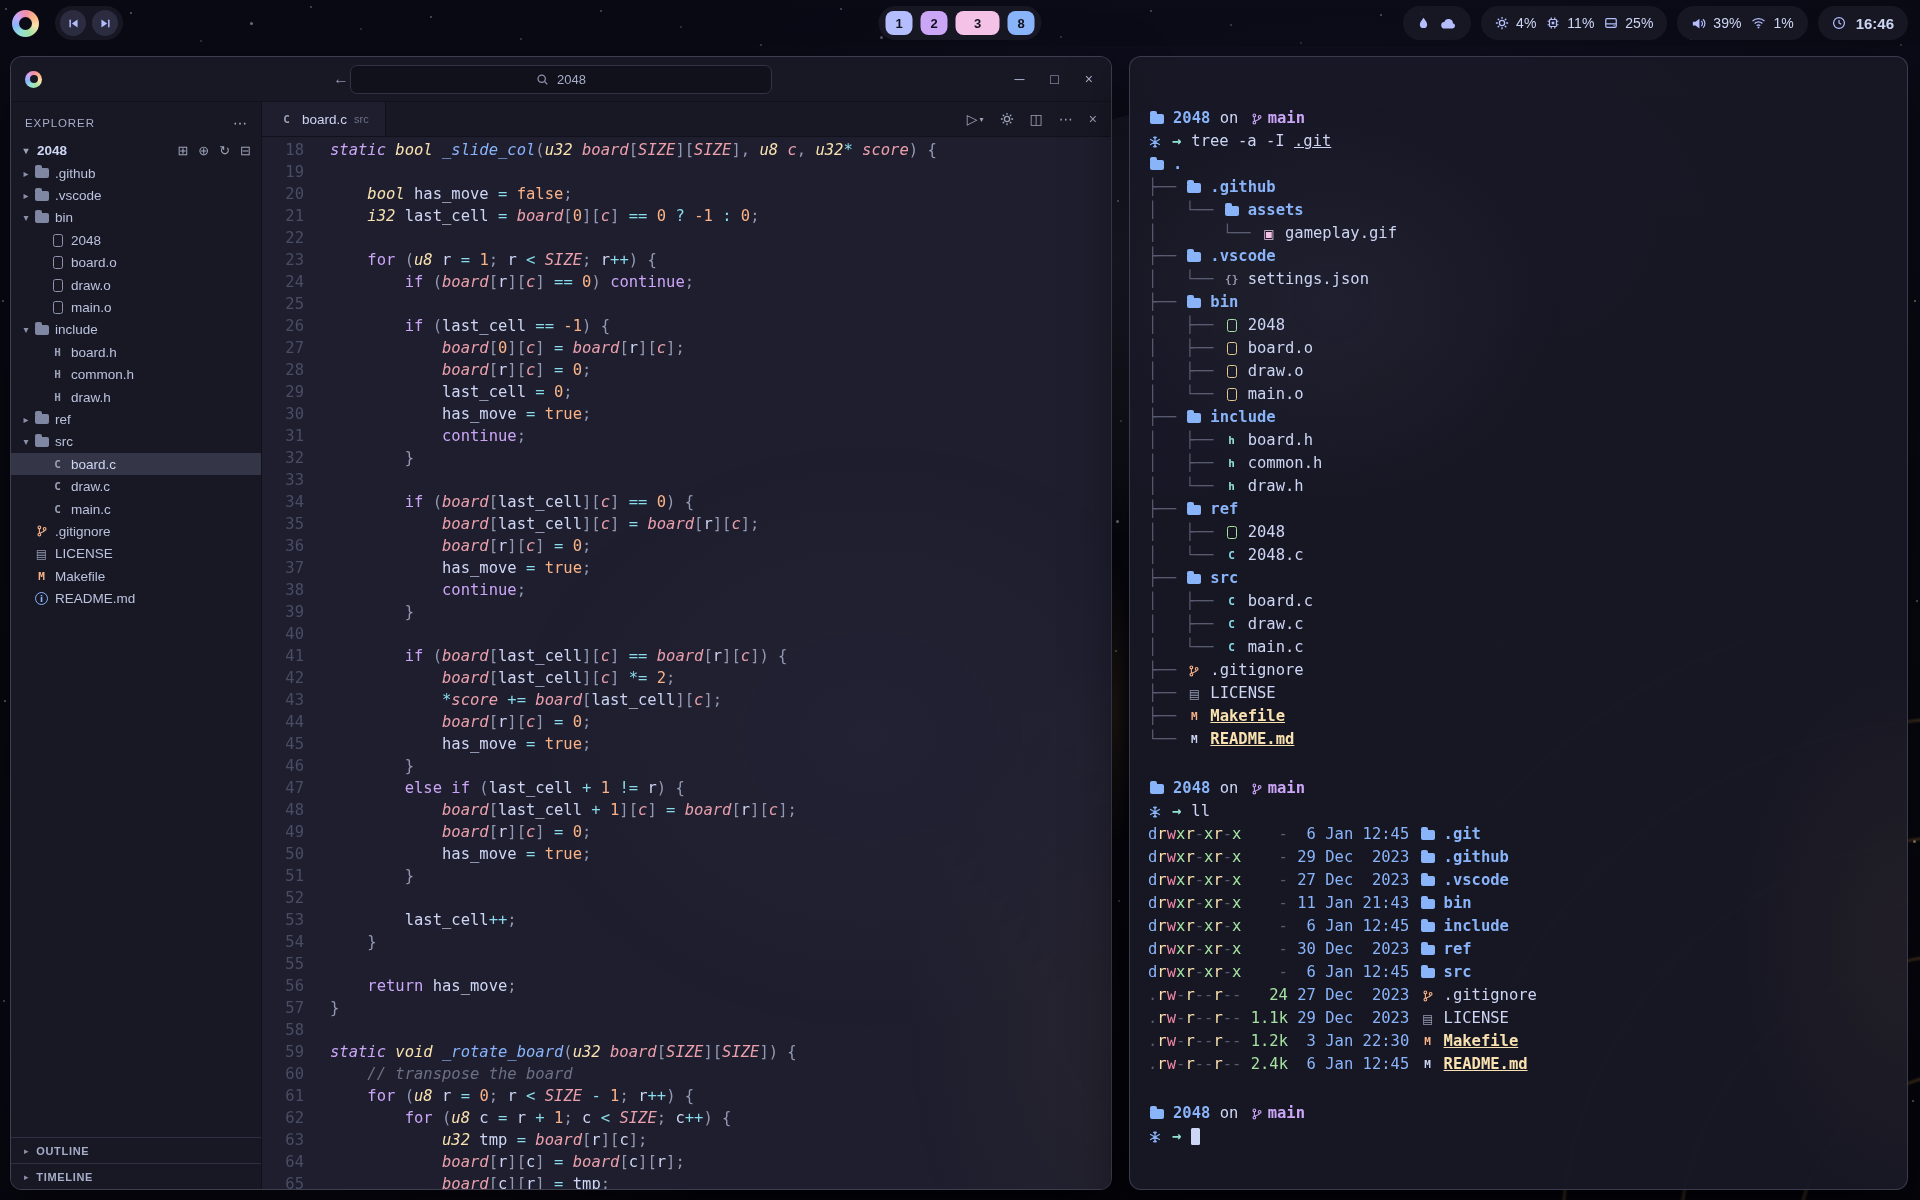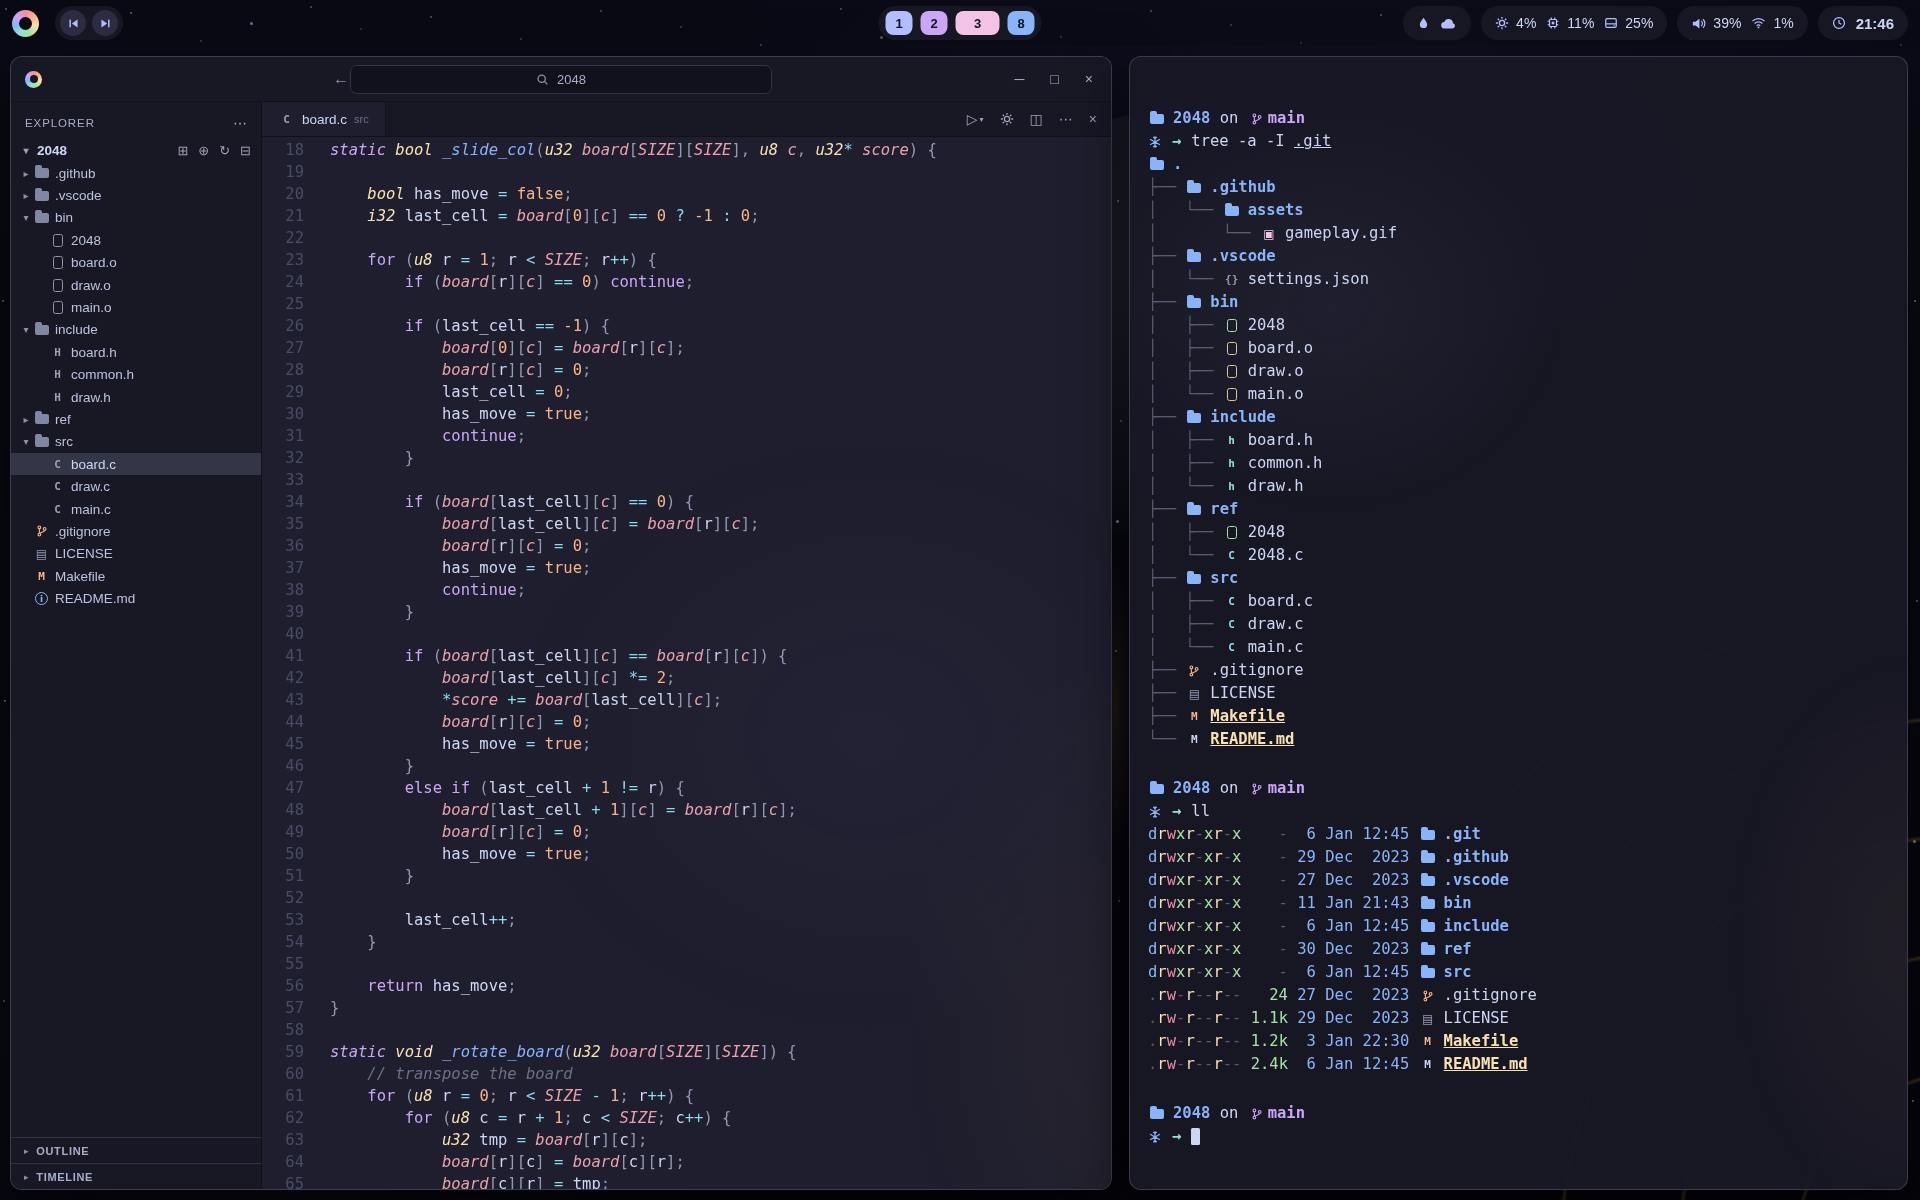--- a/index.html
+++ b/index.html
@@ -230,21 +230,21 @@
               <circle cx="8" cy="11.3" r="1" fill="#b4befe" stroke="none"></circle>
             </svg>
           <span>1%</span>
         </span>
       </div>
       <div class="pill">
         <svg viewBox="0 0 16 16" width="14" height="14" stroke="#b4befe" stroke-width="1.4" fill="none">
             <circle cx="8" cy="8" r="6.2"></circle>
             <path d="M8 4.5V8l2.5 1.5"></path>
           </svg>
-        <span class="clock-txt">21:46</span>
+        <span class="clock-txt">16:46</span>
       </div>
     </div>
   </header>
 
   <section class="win code-win">
     <div class="titlebar">
       <span class="app-badge"></span>
       <div class="nav-arrows">
         <span class="arrow-back">←</span>
         <span class="arrow-fwd">→</span>

